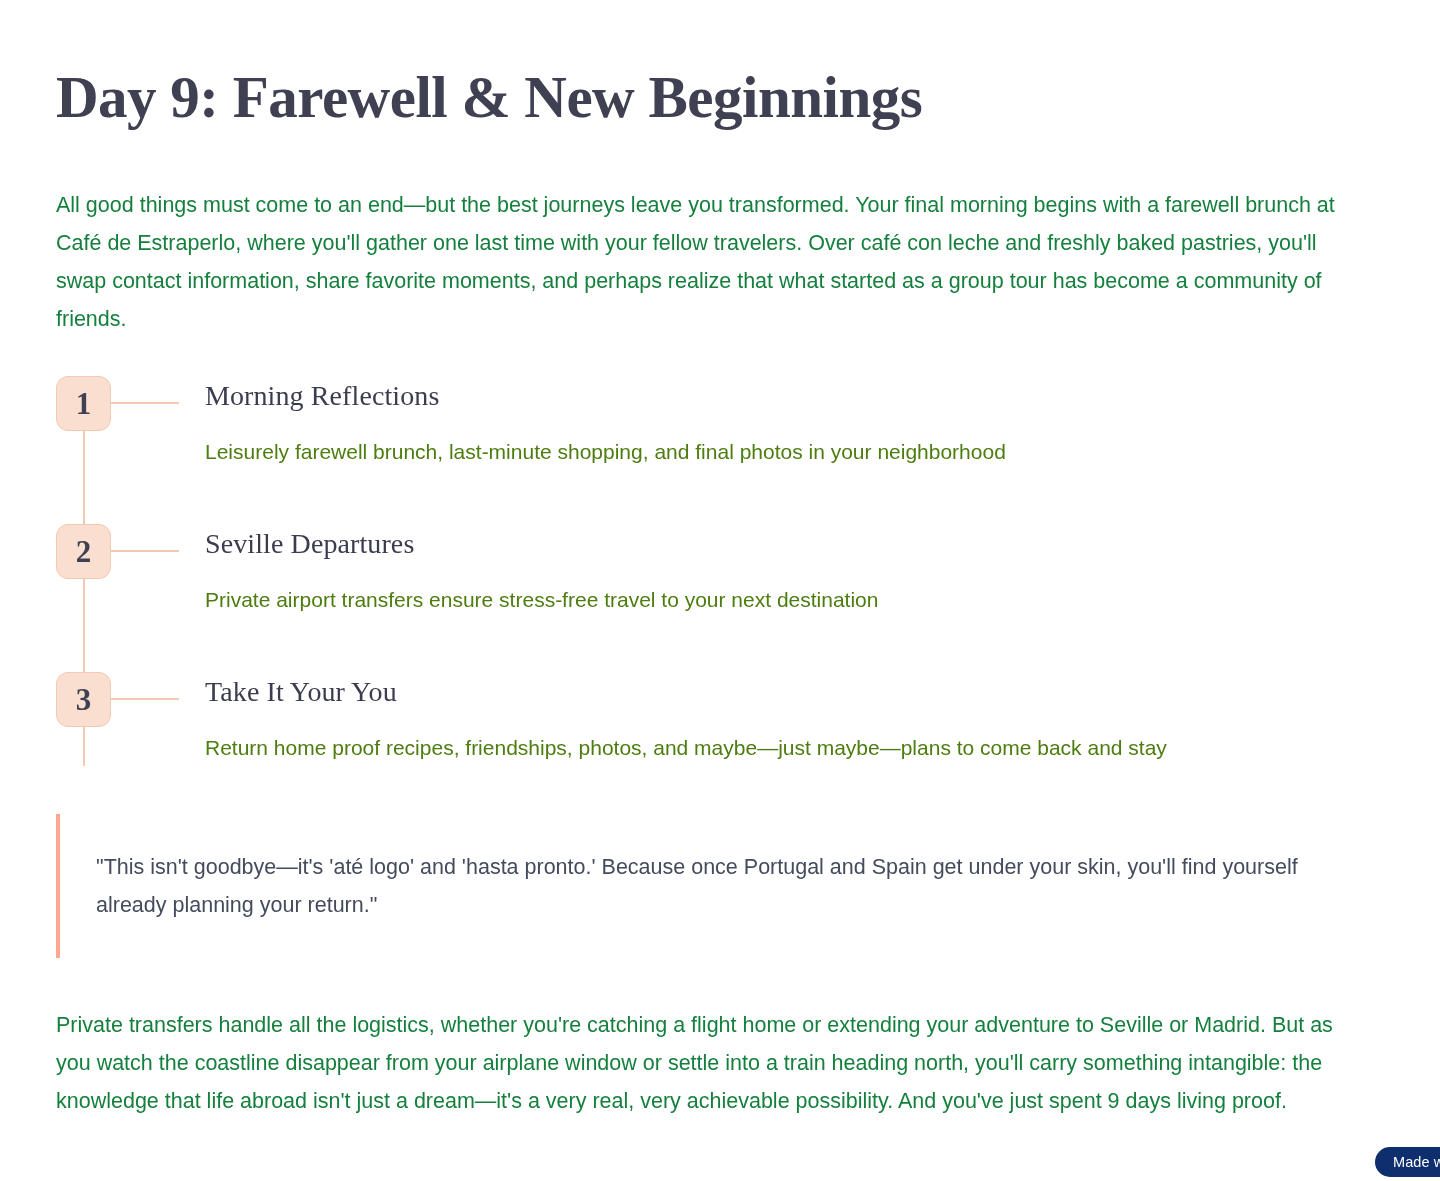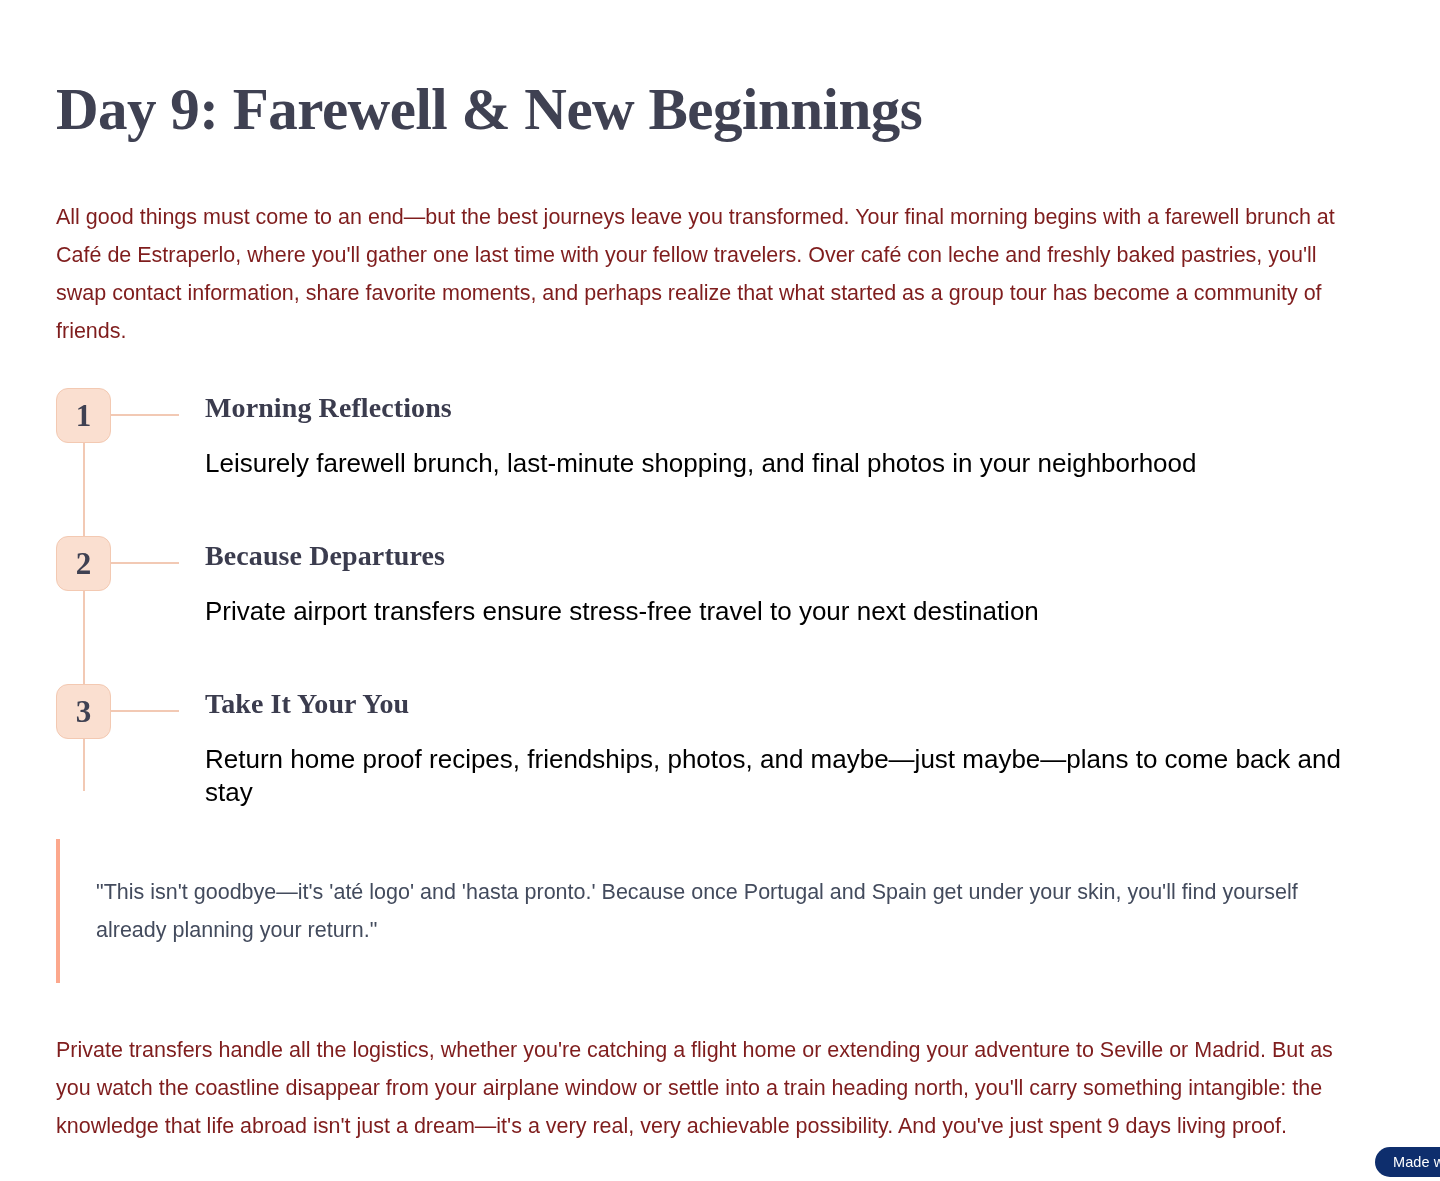--- a/index.html
+++ b/index.html
@@ -13,39 +13,39 @@
 
   body {
     font-family: "Liberation Sans", sans-serif;
     position: relative;
   }
 
   .page {
     position: relative;
     width: 1412px;
     height: 1181px;
-    padding: 12px 56px;
+    padding: 0 56px;
   }
 
   
   .page-title {
     font-family: "Liberation Serif", "DejaVu Serif", serif;
     font-weight: 700;
     font-size: 59px;
     line-height: 1.12;
     color: #3f4152;
     letter-spacing: -0.5px;
     padding-top: 64px;
   }
 
   
   .body-paragraph {
     font-size: 21.5px;
     line-height: 38px;
-    color: #7f1d1d;
+    color: #15803d;
     max-width: 1325px;
   }
 
   .intro-paragraph { margin-top: 56px; }
 
   .outro-paragraph { margin-top: 48px; }
 
   
   .timeline {
     position: relative;
@@ -99,32 +99,32 @@
   }
 
   .step-body {
     flex: 1 1 auto;
     padding-left: 26px;
     padding-top: 2px;
   }
 
   .step-title {
     font-family: "Liberation Serif", "DejaVu Serif", serif;
-    font-weight: 700;
+    font-weight: 400;
     font-size: 28px;
     line-height: 1.25;
     color: #3b3c4e;
     letter-spacing: 0.1px;
   }
 
   .step-desc {
     margin-top: 22px;
-    font-size: 26px;
+    font-size: 21px;
     line-height: 33px;
-    color: #000000;
+    color: #4d7c0f;
   }
 
   
   .pull-quote {
     margin-top: 24px;
     border-left: 4px solid #fca88d;
     padding: 34px 0 34px 36px;
     max-width: 1330px;
   }
 
@@ -168,21 +168,21 @@
       <div class="step-body">
         <div class="step-title">Morning Reflections</div>
         <div class="step-desc">Leisurely farewell brunch, last-minute shopping, and final photos in your neighborhood</div>
       </div>
     </div>
 
     <div class="timeline-item">
       <div class="step-badge">2</div>
       <div class="step-connector"></div>
       <div class="step-body">
-        <div class="step-title">Because Departures</div>
+        <div class="step-title">Seville Departures</div>
         <div class="step-desc">Private airport transfers ensure stress-free travel to your next destination</div>
       </div>
     </div>
 
     <div class="timeline-item">
       <div class="step-badge">3</div>
       <div class="step-connector"></div>
       <div class="step-body">
         <div class="step-title">Take It Your You</div>
         <div class="step-desc">Return home proof recipes, friendships, photos, and maybe—just maybe—plans to come back and stay</div>

